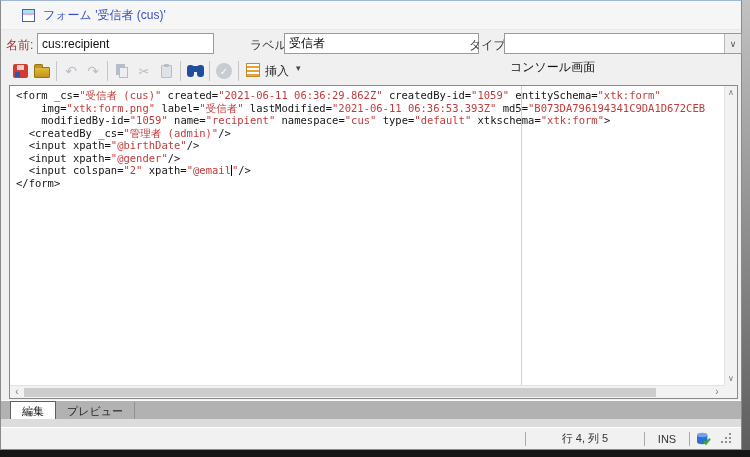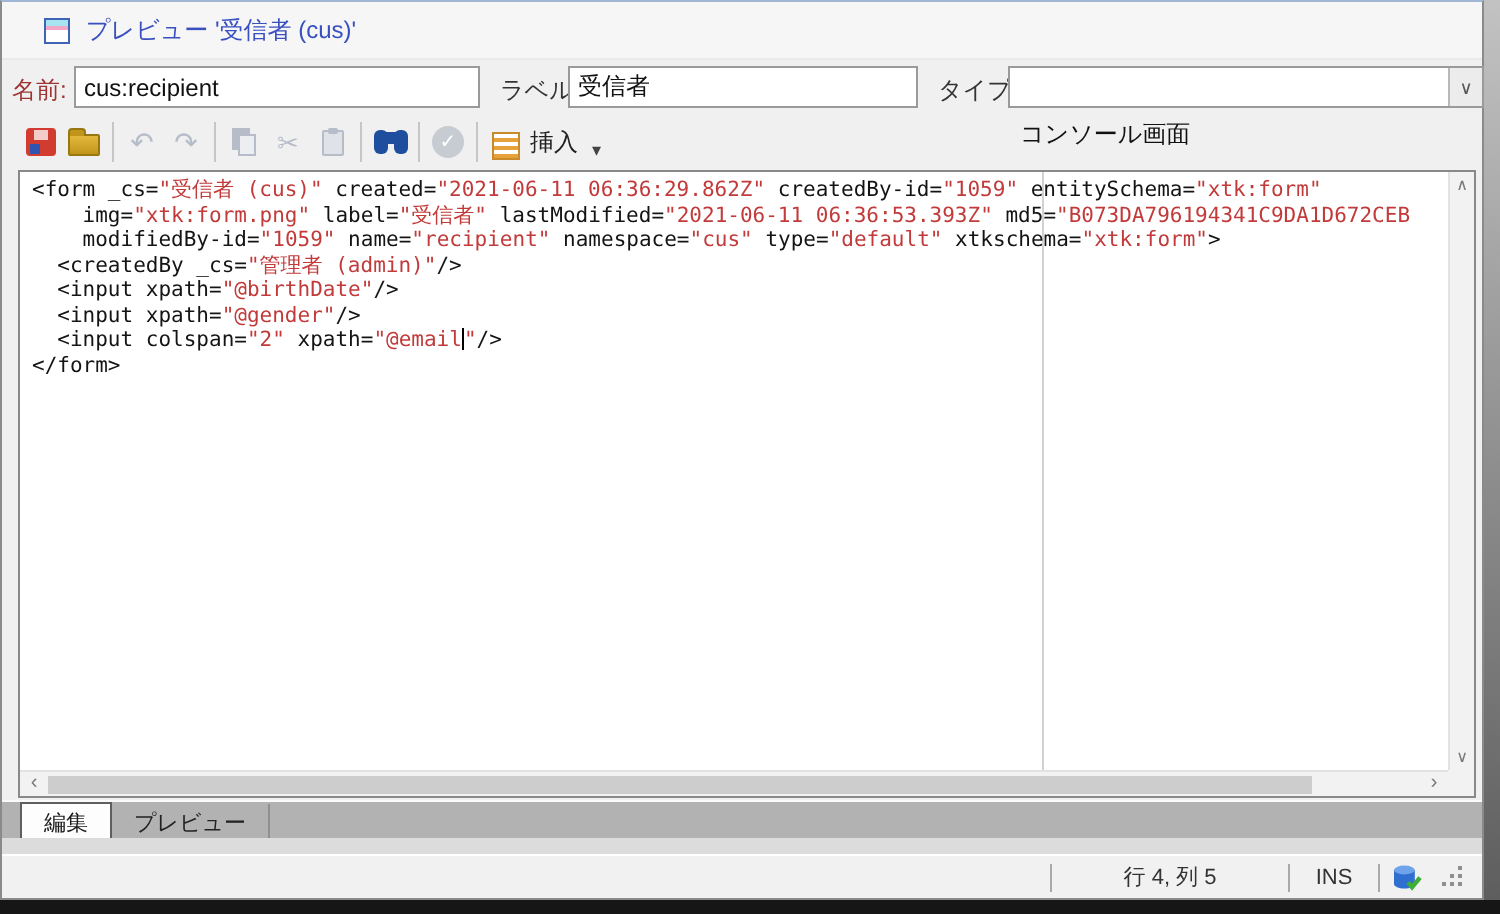--- a/index.html
+++ b/index.html
@@ -55,21 +55,21 @@
                 border-radius:1px; position:relative; }
   .paste-icon::before { content:""; position:absolute; top:-2px; left:2px; width:5px; height:3px;
                         background:#b6bdc9; border-radius:1px; }
   .binoculars { width:17px; height:12px; position:relative;
                 background:linear-gradient(#1f4e9e,#1f4e9e) 5px 1px / 7px 6px no-repeat; }
   .binoculars::before, .binoculars::after { content:""; position:absolute; top:0; width:7px;
                 height:12px; background:#1f4e9e; border-radius:3px; }
   .binoculars::before { left:0; } .binoculars::after { right:0; }
   .validate-icon { width:16px; height:16px; border-radius:50%; background:#c7ccd2; color:#fff;
                    display:flex; align-items:center; justify-content:center; font-size:10px; }
-  .insert-btn { display:flex; align-items:flex-end; gap:5px; padding:2px 4px; }
+  .insert-btn { display:flex; align-items:flex-start; gap:5px; padding:2px 4px; }
   .insert-icon { width:14px; height:14px; border:1px solid #c98a2b;
                  background:repeating-linear-gradient(180deg,#fff 0 2px,#e8a23c 2px 4px); }
   .insert-label { font-size:12px; color:#222; }
   .caret-down { font-size:9px; color:#444; margin-left:2px; }
 
   
   .editor { position:absolute; left:8px; top:84px; width:729px; height:314px; background:#fff;
             border:1px solid #898989; }
   .code { position:absolute; left:0; top:0; right:13px; bottom:13px; overflow:hidden;
           padding:3px 0 0 6px; font-family:"DejaVu Sans Mono", monospace;
@@ -117,27 +117,27 @@
                              -8px 8px 0 #8f8f8f, -4px 8px 0 #8f8f8f, 0 8px 0 #8f8f8f; }
 </style>
 </head>
 <body>
 
 <div class="stage">
   <div class="window">
 
     <div class="titlebar">
       <span class="form-icon"></span>
-      <span class="title-text">プレビュー '受信者 (cus)'</span>
+      <span class="title-text">フォーム '受信者 (cus)'</span>
     </div>
 
     <span class="f-label req" style="left:5px; top:36px;">名前:</span>
-    <input class="t-input" style="left: 36px; top: 32px; width: 203px;" value="cus:recipient">
+    <input class="t-input" style="left: 36px; top: 32px; width: 177px;" value="cus:recipient">
     <span class="f-label" style="left:249px; top:36px;">ラベル:</span>
-    <input class="t-input" style="left: 283px; top: 32px; width: 175px;" value="受信者">
+    <input class="t-input" style="left: 283px; top: 32px; width: 195px;" value="受信者">
     <span class="f-label" style="left:468px; top:36px;">タイプ:</span>
     <div class="t-select" style="left:503px; top:32px; width:238px;">
       <span class="sel-text">コンソール画面</span>
       <span class="sel-btn">∨</span>
     </div>
 
     <div class="toolbar">
       <div class="tbtn">
         <span class="save-icon"></span>
       </div>

